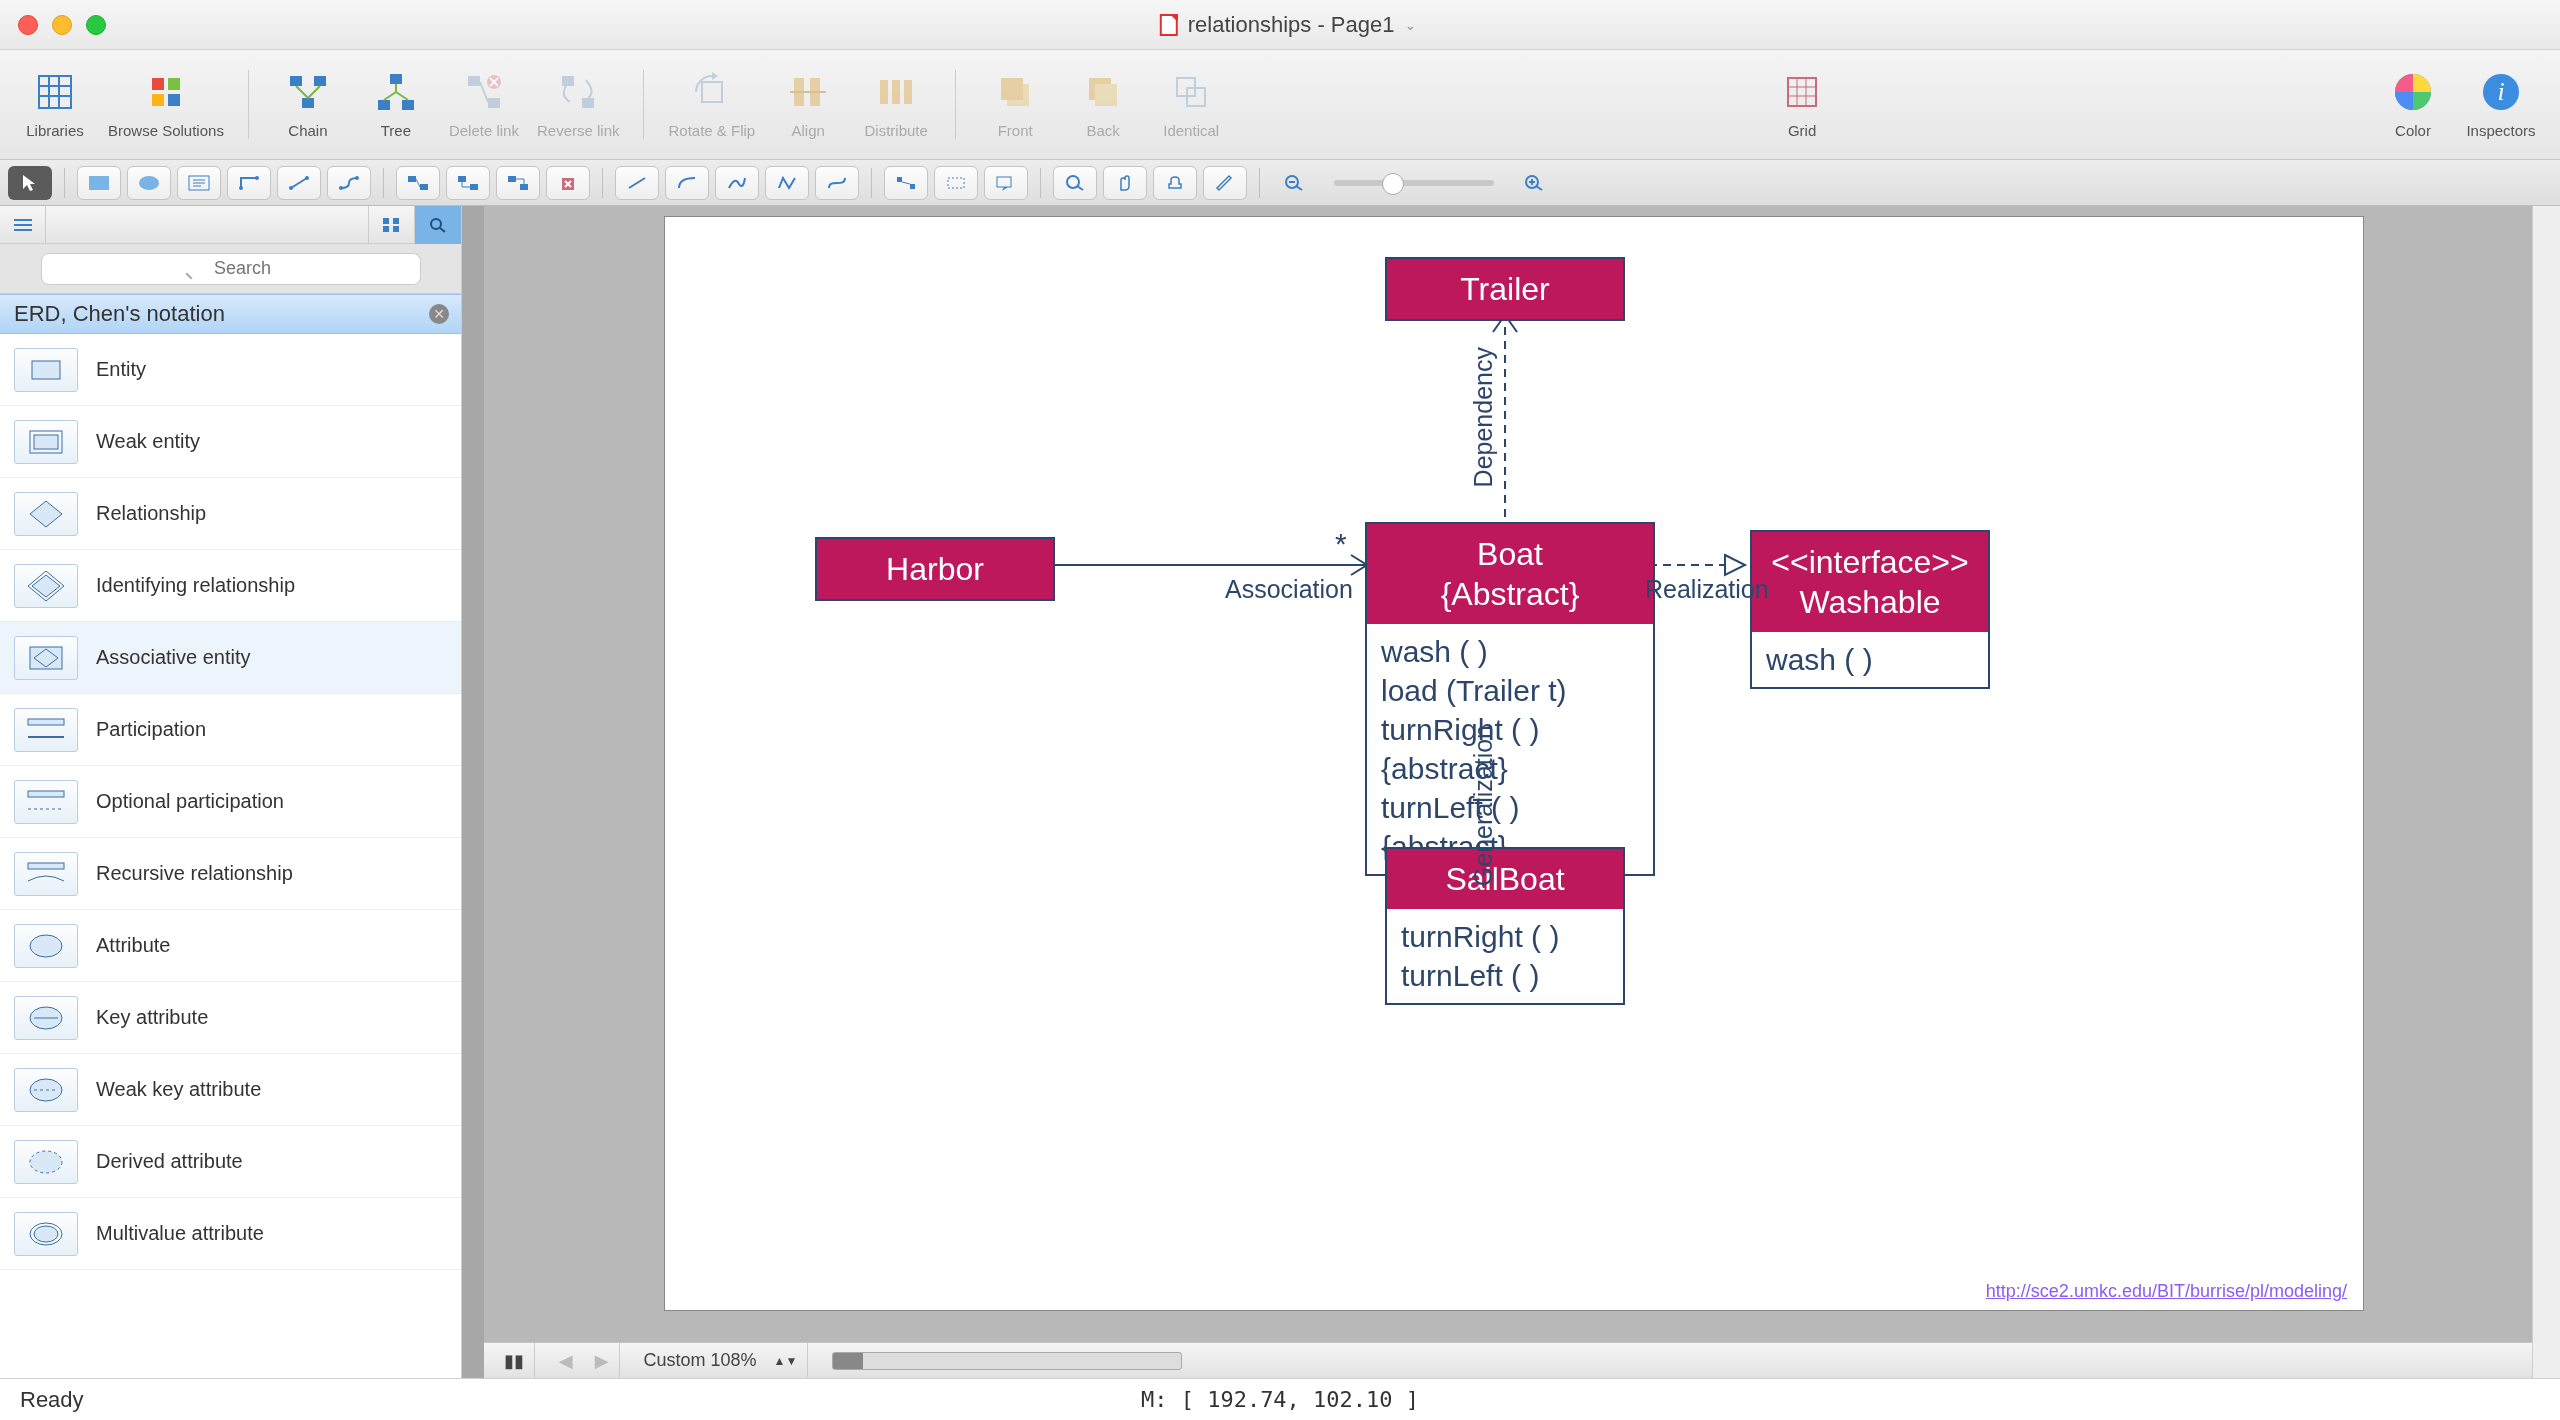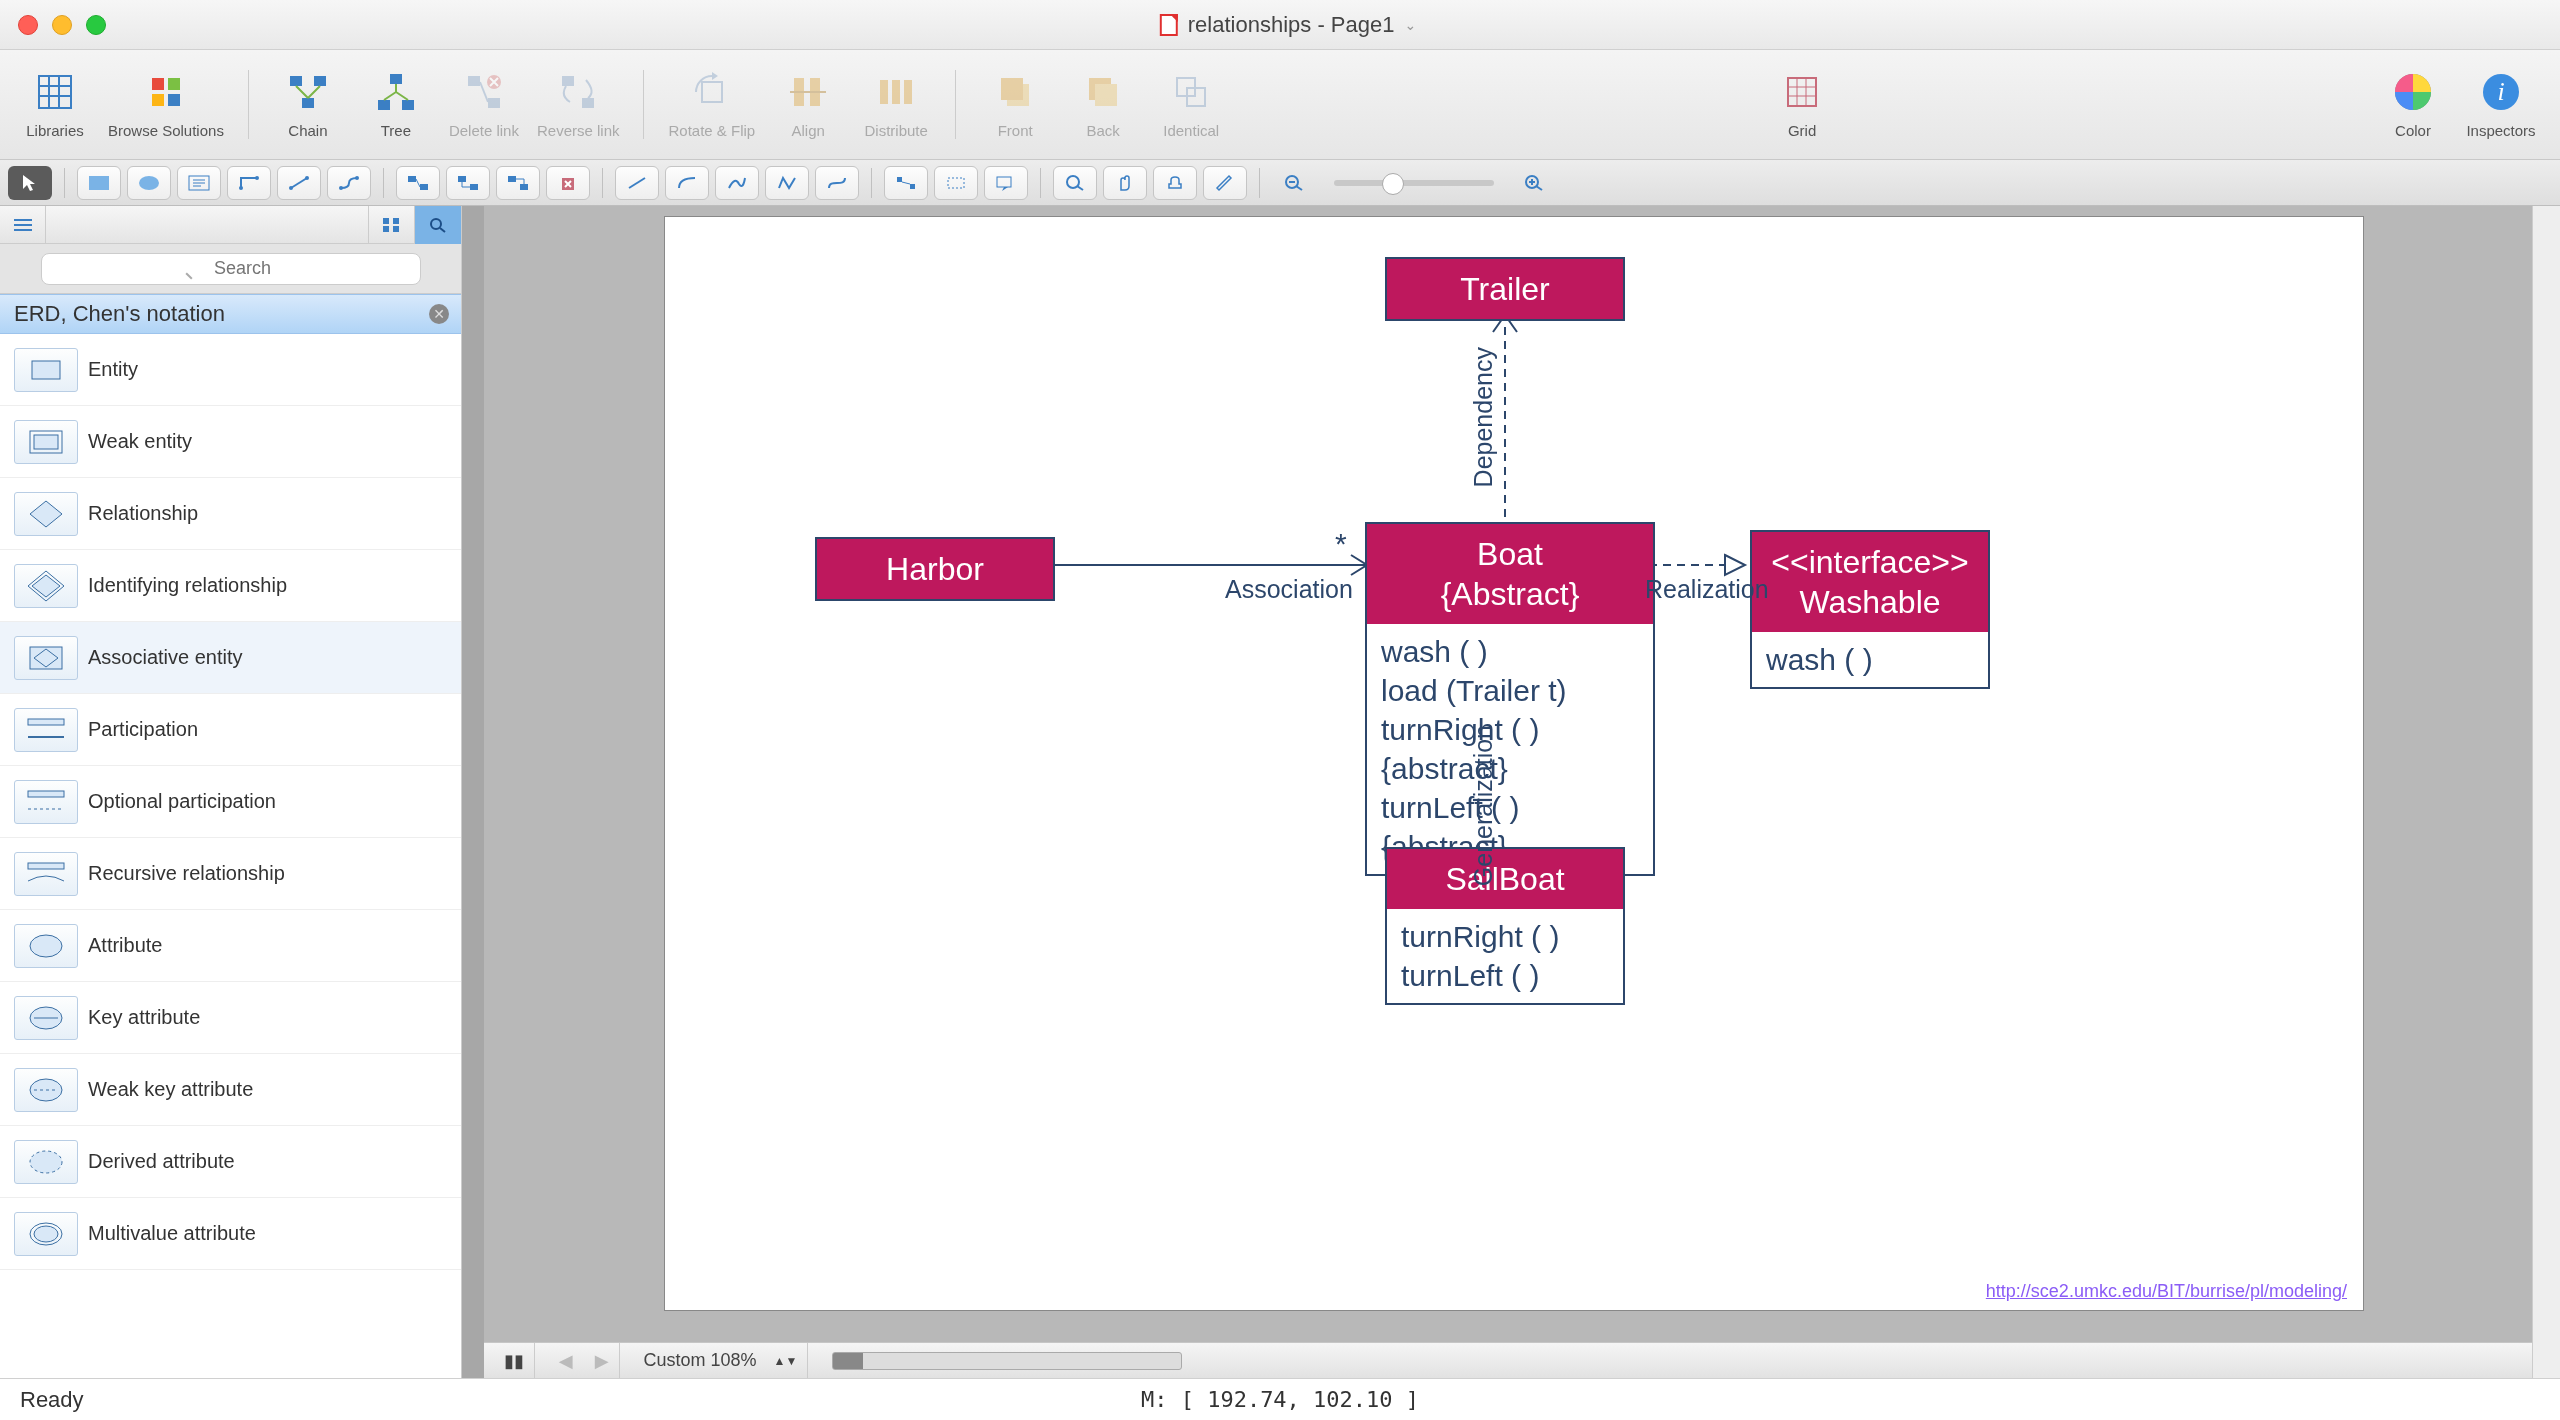--- a/index.html
+++ b/index.html
@@ -111,21 +111,21 @@
   border-top: 1px solid #9cc3ec; border-bottom: 1px solid #9cc3ec;
   display:flex; align-items:center; padding: 0 14px;
   font-size: 22px; color: #333; position: relative;
 }
 .panel-close {
   position: absolute; right: 12px; width: 20px; height: 20px; border-radius: 50%;
   background: #888; color:#ddd; font-size: 14px; display:flex;align-items:center;justify-content:center;
 }
 .shape-list { flex:1; overflow-y: auto; }
 .shape-item {
-  height: 72px; display:flex; align-items:center; gap: 10px;
+  height: 72px; display:flex; align-items:center; gap: 18px;
   padding: 0 14px; border-bottom: 1px solid #eee; cursor: pointer;
 }
 .shape-item.selected { background: #eef4fb; }
 .shape-thumb {
   width: 64px; height: 44px; background: linear-gradient(#fdfefe,#e7f0f8);
   border: 1px solid #b8cde4; border-radius: 3px;
   display:flex; align-items:center; justify-content:center;
 }
 .shape-label { font-size: 20px; color: #333; }
 

